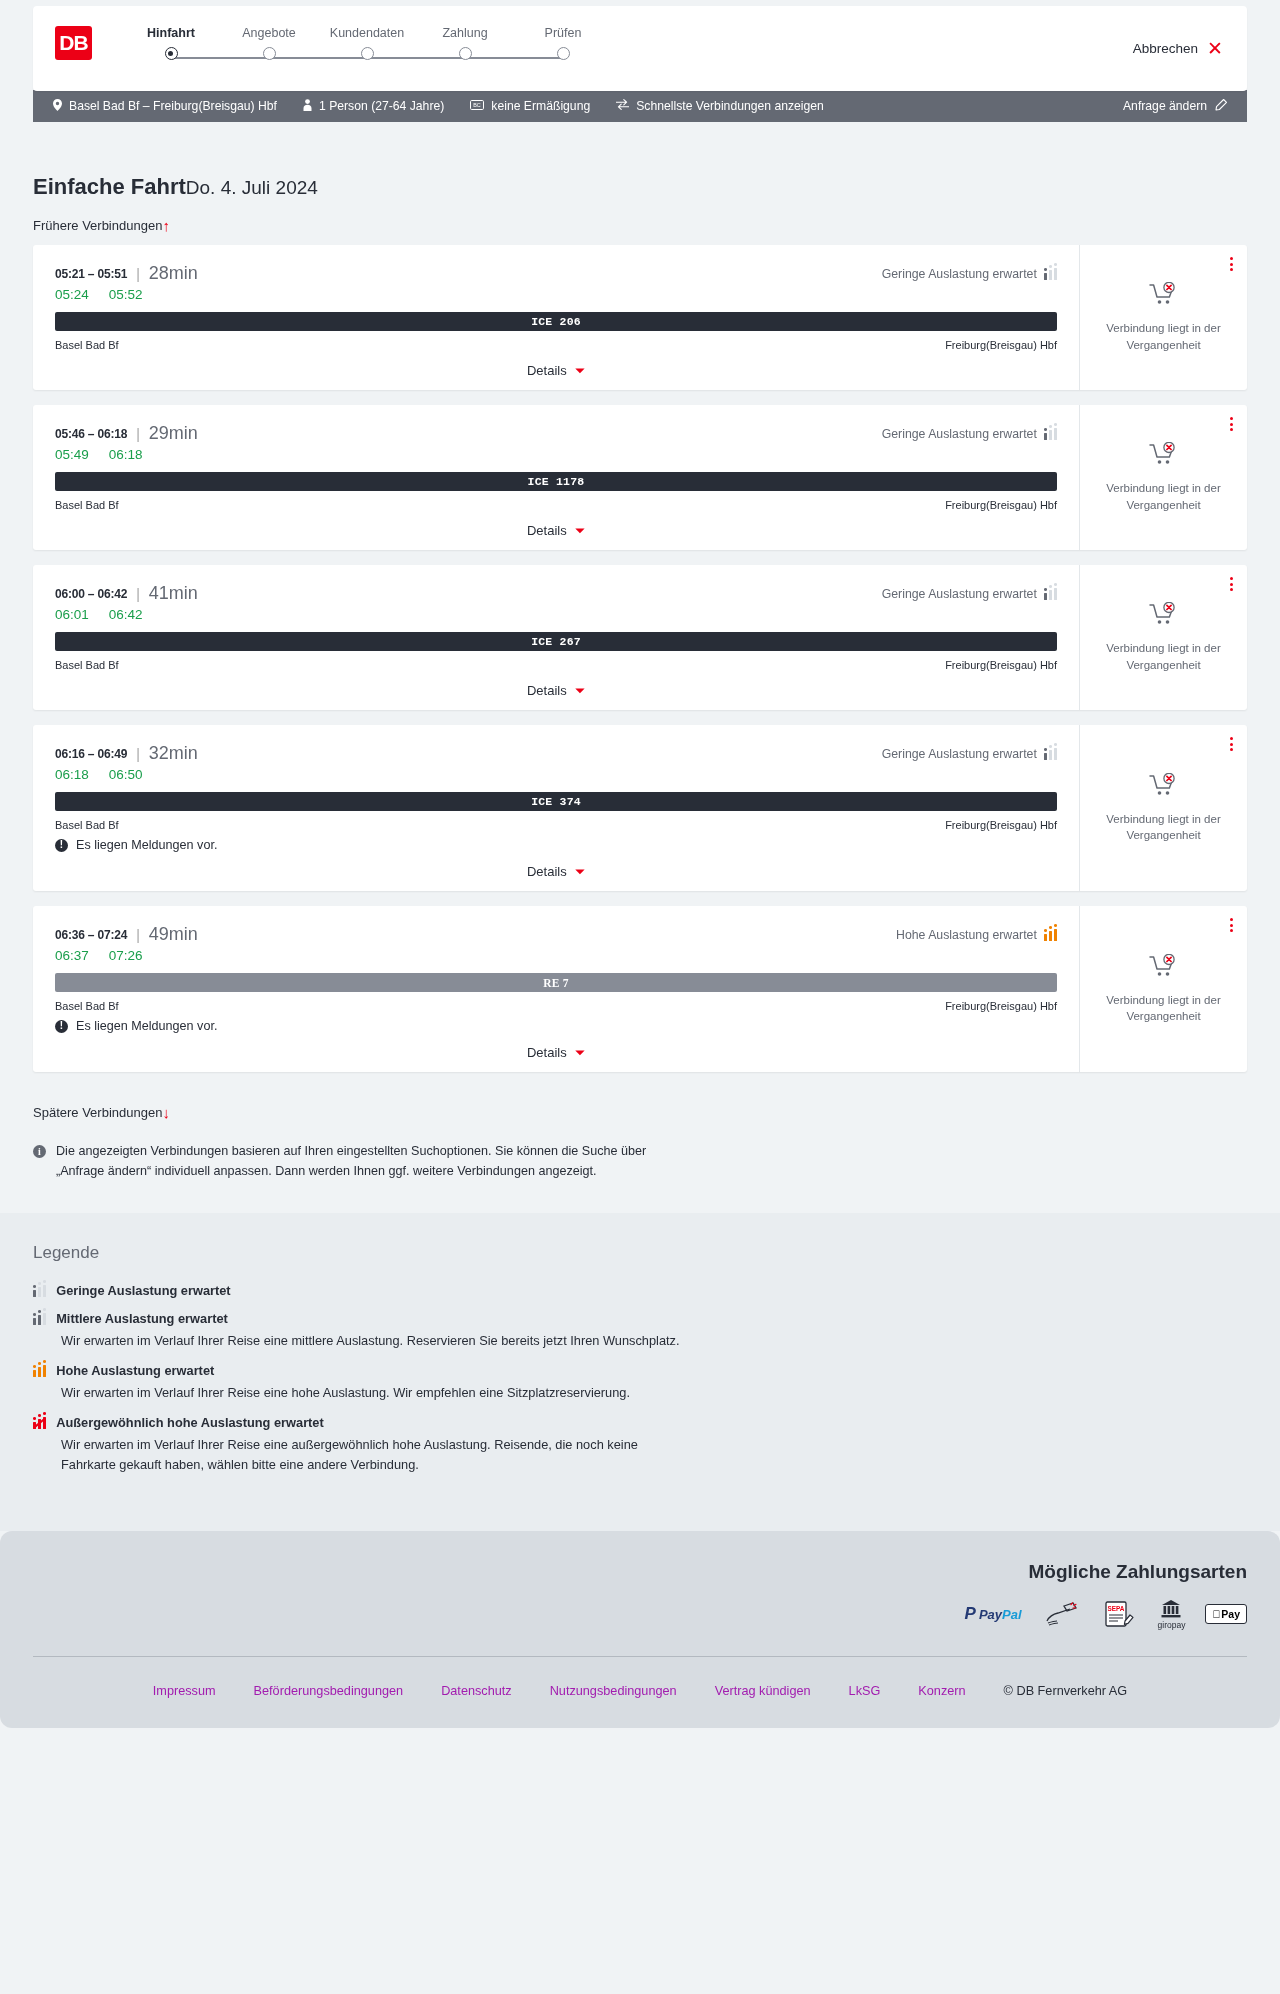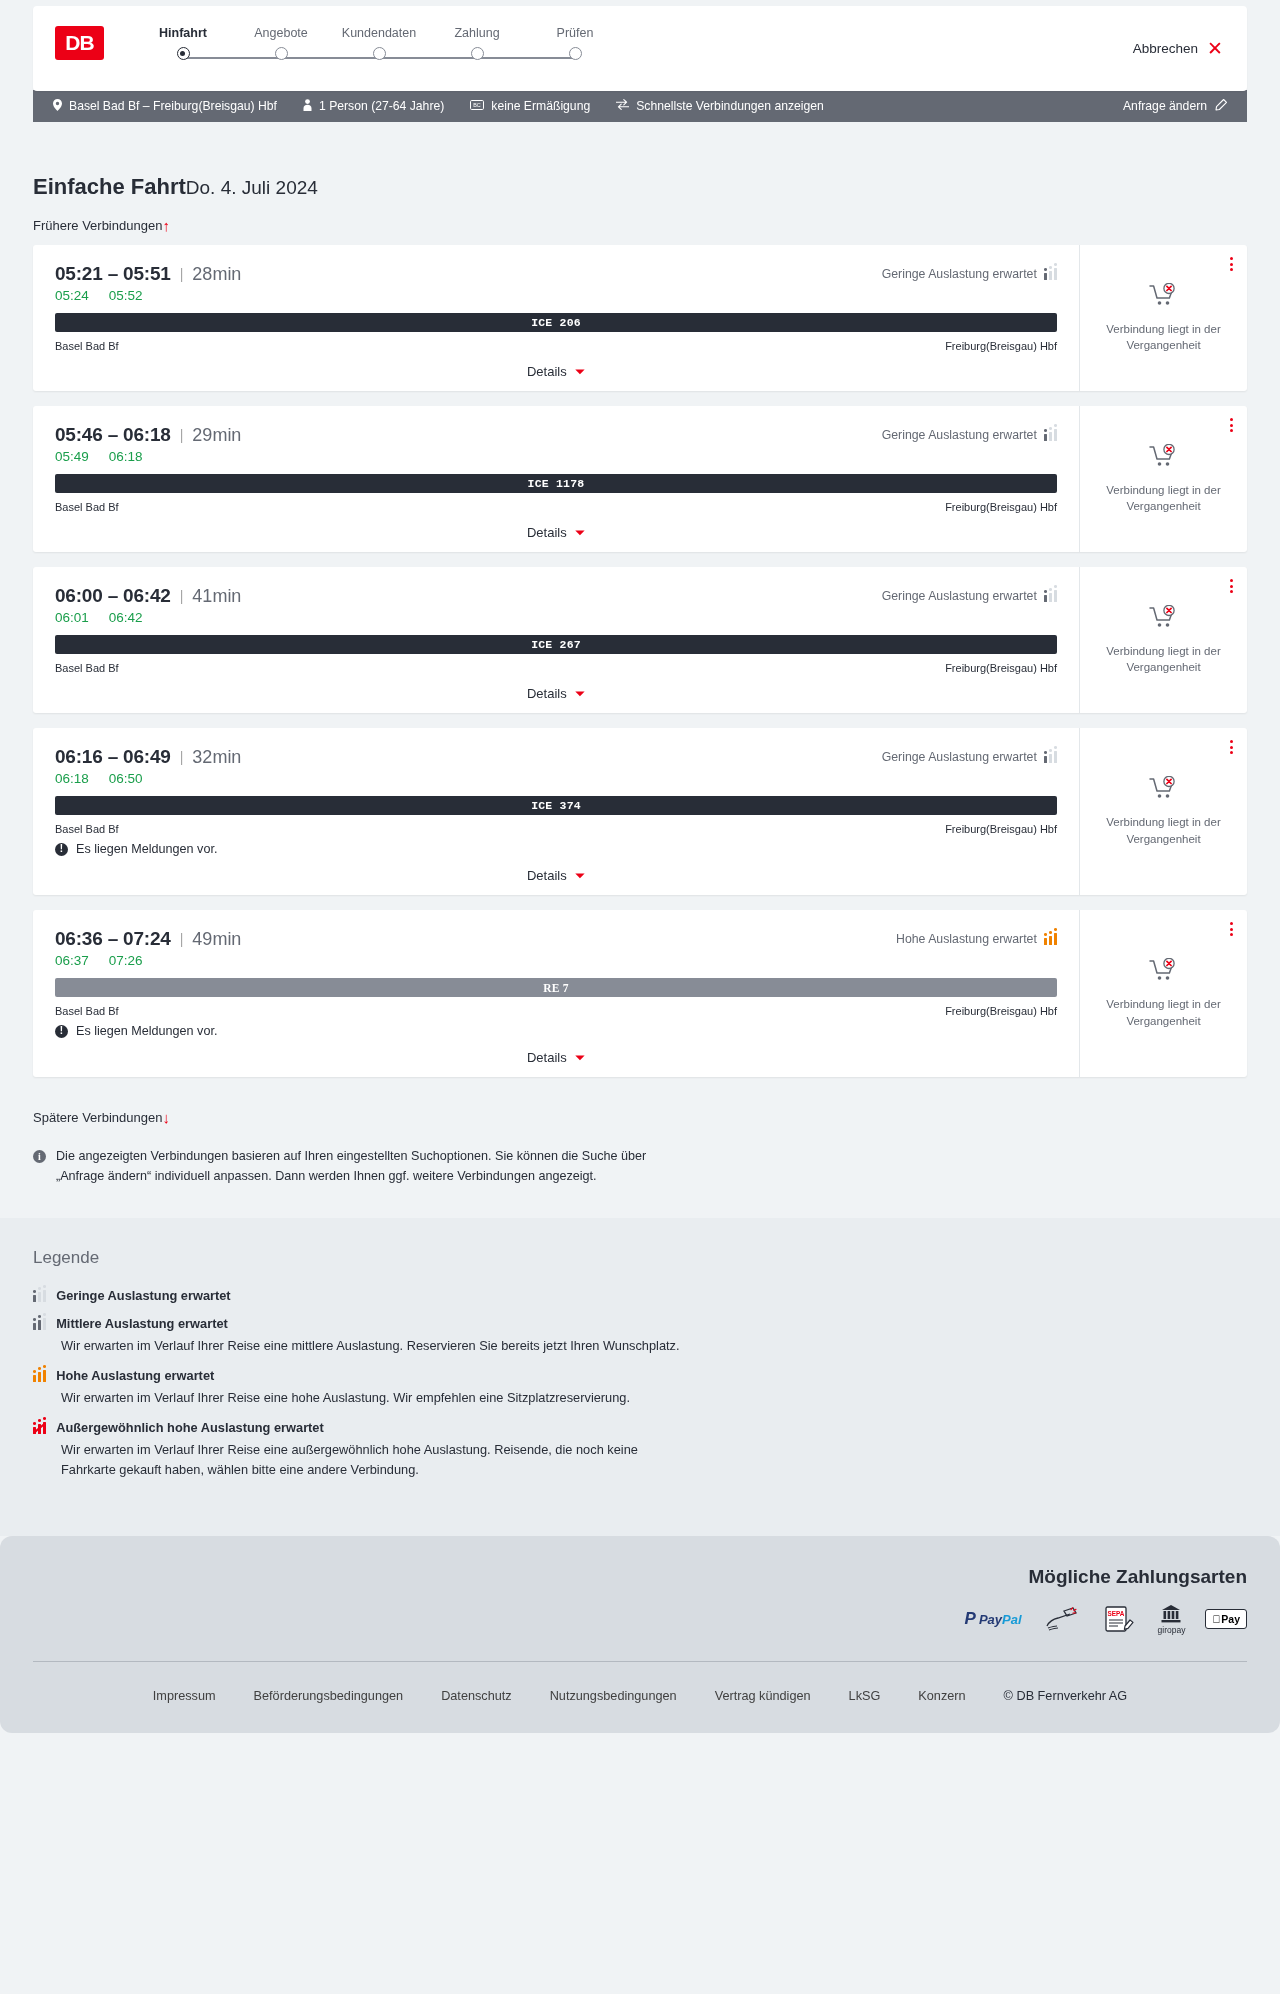--- a/index.html
+++ b/index.html
@@ -17,21 +17,21 @@
     background: #ffffff;
     border-radius: 4px;
     height: 85px;
     display: flex;
     align-items: flex-start;
     padding: 18px 22px 0 22px;
     position: relative;
     box-shadow: 0 1px 2px rgba(0,0,0,0.06);
   }
   .db-logo {
-    width: 49px; height: 34px;
+    width: 37px; height: 34px;
     background: #ec0016;
     border-radius: 3px;
     display: flex; align-items: center; justify-content: center;
     color: #ffffff;
     font-weight: bold;
     font-size: 21px;
     letter-spacing: -1px;
     font-family: "Liberation Sans", sans-serif;
     flex: 0 0 auto;
     margin-top: 2px;
@@ -127,21 +127,21 @@
   }
   .conn-left {
     flex: 1 1 auto;
     padding: 18px 22px 12px 22px;
     position: relative;
   }
   .conn-head {
     display: flex; align-items: center;
   }
   .times-main {
-    font-size: 19px; font-weight: bold; color: #282d37;
+    font-size: 12px; font-weight: bold; color: #282d37;
     letter-spacing: -0.2px;
   }
   .pipe { color: #a6a6a6; margin: 0 9px; font-size: 14px; }
   .dur { font-size: 18px; color: #646973; }
   .head-spacer { flex: 1; }
   .occupancy { display: flex; align-items: center; gap: 7px; }
   .occ-text { font-size: 12.3px; color: #646973; }
   .occ-bars { display: flex; align-items: flex-end; gap: 1.5px; height: 12px; }
   .occ-bar { width: 3.4px; border-radius: 0.5px; }
   .occ-bar.h1 { height: 7px; }
@@ -294,21 +294,21 @@
   .footer-divider {
     border-top: 1px solid #b3b9c0;
     margin-top: 26px;
   }
   .footer-links {
     display: flex; justify-content: center; align-items: center;
     gap: 38px;
     padding: 27px 0 30px 0;
     font-size: 12.7px; color: #282d37;
   }
-  .footer-links a { color: #404040; text-decoration: none; cursor: pointer; }
+  .footer-links a { color: #a21caf; text-decoration: none; cursor: pointer; }
   .copyright { cursor: default; }
 </style>
 </head>
 <body>
 
 <div class="header-wrap">
   <div class="header-card">
     <div class="db-logo">DB</div>
 
     <div class="stepper">

